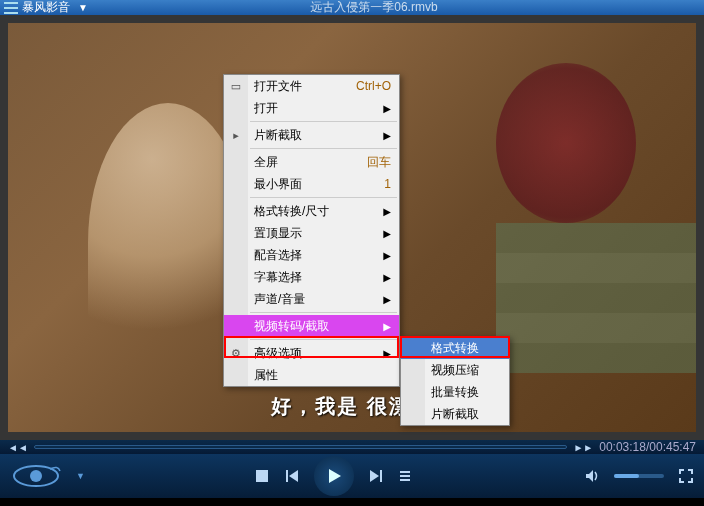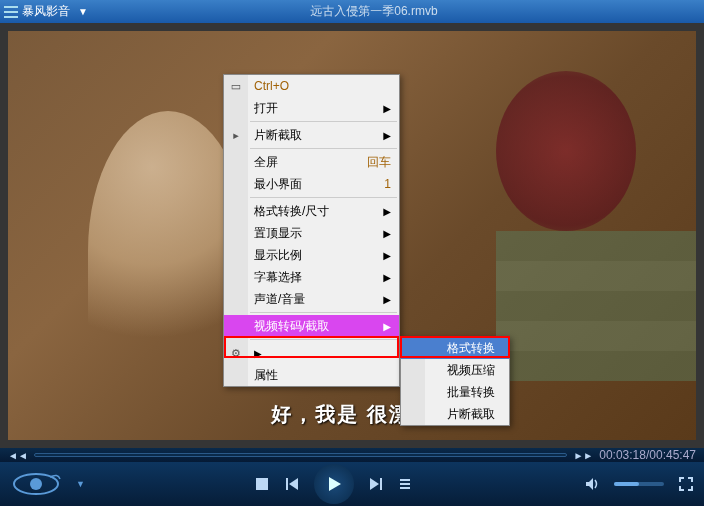--- a/index.html
+++ b/index.html
@@ -1,18 +1,18 @@
 <!DOCTYPE html>
 <html><head>
 <meta charset="utf-8">
 <style>
 * { margin: 0; padding: 0; box-sizing: border-box; font-family: "SimSun", Arial, sans-serif; }
 body { width: 704px; height: 506px; background: #000; overflow: hidden; position: relative; }
 
-.titlebar { height: 23px; background: linear-gradient(#3a7fc7, #1a5aa8); display: flex; align-items: center; padding: 0 4px; color: #fff; font-size: 12px; }
+.titlebar { height: 15px; background: linear-gradient(#3a7fc7, #1a5aa8); display: flex; align-items: center; padding: 0 4px; color: #fff; font-size: 12px; }
 .titlebar .title-left { display: flex; align-items: center; gap: 4px; }
 .titlebar .title-center { flex: 1; text-align: center; font-size: 12px; color: #cde; }
 .titlebar .dropdown-arrow { color: #fff; font-size: 10px; margin-left: 4px; }
 .menu-icon { width: 14px; height: 12px; display: flex; flex-direction: column; justify-content: space-between; }
 .menu-icon span { height: 2px; background: #ade; }
 
 .video-area { height: 425px; background: #353535; position: relative; padding: 8px; }
 .video-frame { width: 100%; height: 100%; background: linear-gradient(135deg, #7a5a3a 0%, #8a6540 30%, #6a4a2a 60%, #5a3a1a 100%); position: relative; overflow: hidden; }
 .subtitle { position: absolute; bottom: 12px; left: 50%; transform: translateX(-50%); color: #fff; font-size: 20px; font-weight: bold; text-shadow: 1px 1px 2px #000; white-space: nowrap; letter-spacing: 2px; }
 
@@ -21,21 +21,21 @@
 .menu-item { position: relative; height: 22px; display: flex; align-items: center; padding-left: 30px; padding-right: 8px; color: #000; }
 .menu-item .label { flex: 1; }
 .menu-item .shortcut { color: #a16207; }
 .menu-item .arrow { color: #000; font-size: 10px; }
 .menu-item.highlighted { background: #d946ef; color: #fff; }
 .menu-item.highlighted .arrow { color: #fff; }
 .menu-sep { height: 1px; background: #ccc; margin: 2px 2px 2px 26px; }
 .menu-ico { position: absolute; left: 5px; width: 14px; height: 14px; display: flex; align-items: center; justify-content: center; font-size: 11px; color: #555; }
 
 .submenu { position: absolute; top: 336px; left: 400px; width: 110px; background: #f0f0f0; border: 1px solid #888; box-shadow: 2px 2px 6px rgba(0,0,0,0.4); font-size: 12px; }
-.submenu .menu-item { padding-left: 46px; justify-content: center; }
+.submenu .menu-item { padding-left: 30px; justify-content: center; }
 .submenu .menu-item.highlighted { background: #4a7fcf; color: #fff; }
 
 .red-box-main { position: absolute; top: 336px; left: 224px; width: 175px; height: 22px; border: 2px solid red; pointer-events: none; }
 .red-box-sub { position: absolute; top: 336px; left: 400px; width: 110px; height: 22px; border: 2px solid red; pointer-events: none; }
 
 .seekbar { height: 14px; background: linear-gradient(#0a2a4a, #051a35); display: flex; align-items: center; padding: 0 8px; gap: 6px; }
 .seek-prev, .seek-next { color: #5a9ad8; font-size: 10px; }
 .seek-track { flex: 1; height: 4px; background: #0a2a4a; border: 1px solid #2a5a8a; border-radius: 2px; position: relative; }
 .seek-time { color: #aac; font-size: 12px; white-space: nowrap; }
 
@@ -77,20 +77,21 @@
     <div class="scene-flower"></div>
     <div class="scene-person"></div>
     <div class="subtitle">好，我是                        很漂亮</div>
   </div>
 </div>
 
 <div class="context-menu">
   <div class="menu-icon-col"></div>
   <div class="menu-item">
     <span class="menu-ico">▭</span>
+    <span class="label">打开文件</span>
     <span class="shortcut">Ctrl+O</span>
   </div>
   <div class="menu-item">
     <span class="label">打开</span>
     <span class="arrow">▶</span>
   </div>
   <div class="menu-sep"></div>
   <div class="menu-item">
     <span class="menu-ico">▸</span>
     <span class="label">片断截取</span>
@@ -108,39 +109,40 @@
   <div class="menu-sep"></div>
   <div class="menu-item">
     <span class="label">格式转换/尺寸</span>
     <span class="arrow">▶</span>
   </div>
   <div class="menu-item">
     <span class="label">置顶显示</span>
     <span class="arrow">▶</span>
   </div>
   <div class="menu-item">
-    <span class="label">显示比例</span>
+    <span class="label">配音选择</span>
     <span class="arrow">▶</span>
   </div>
   <div class="menu-item">
     <span class="label">字幕选择</span>
     <span class="arrow">▶</span>
   </div>
   <div class="menu-item">
     <span class="label">声道/音量</span>
     <span class="arrow">▶</span>
   </div>
   <div class="menu-sep"></div>
   <div class="menu-item highlighted">
     <span class="label">视频转码/截取</span>
     <span class="arrow">▶</span>
   </div>
   <div class="menu-sep"></div>
   <div class="menu-item">
     <span class="menu-ico">⚙</span>
+    <span class="label">高级选项</span>
     <span class="arrow">▶</span>
   </div>
   <div class="menu-item">
     <span class="label">属性</span>
   </div>
 </div>
 
 <div class="submenu">
   <div class="menu-icon-col"></div>
   <div class="menu-item highlighted">

